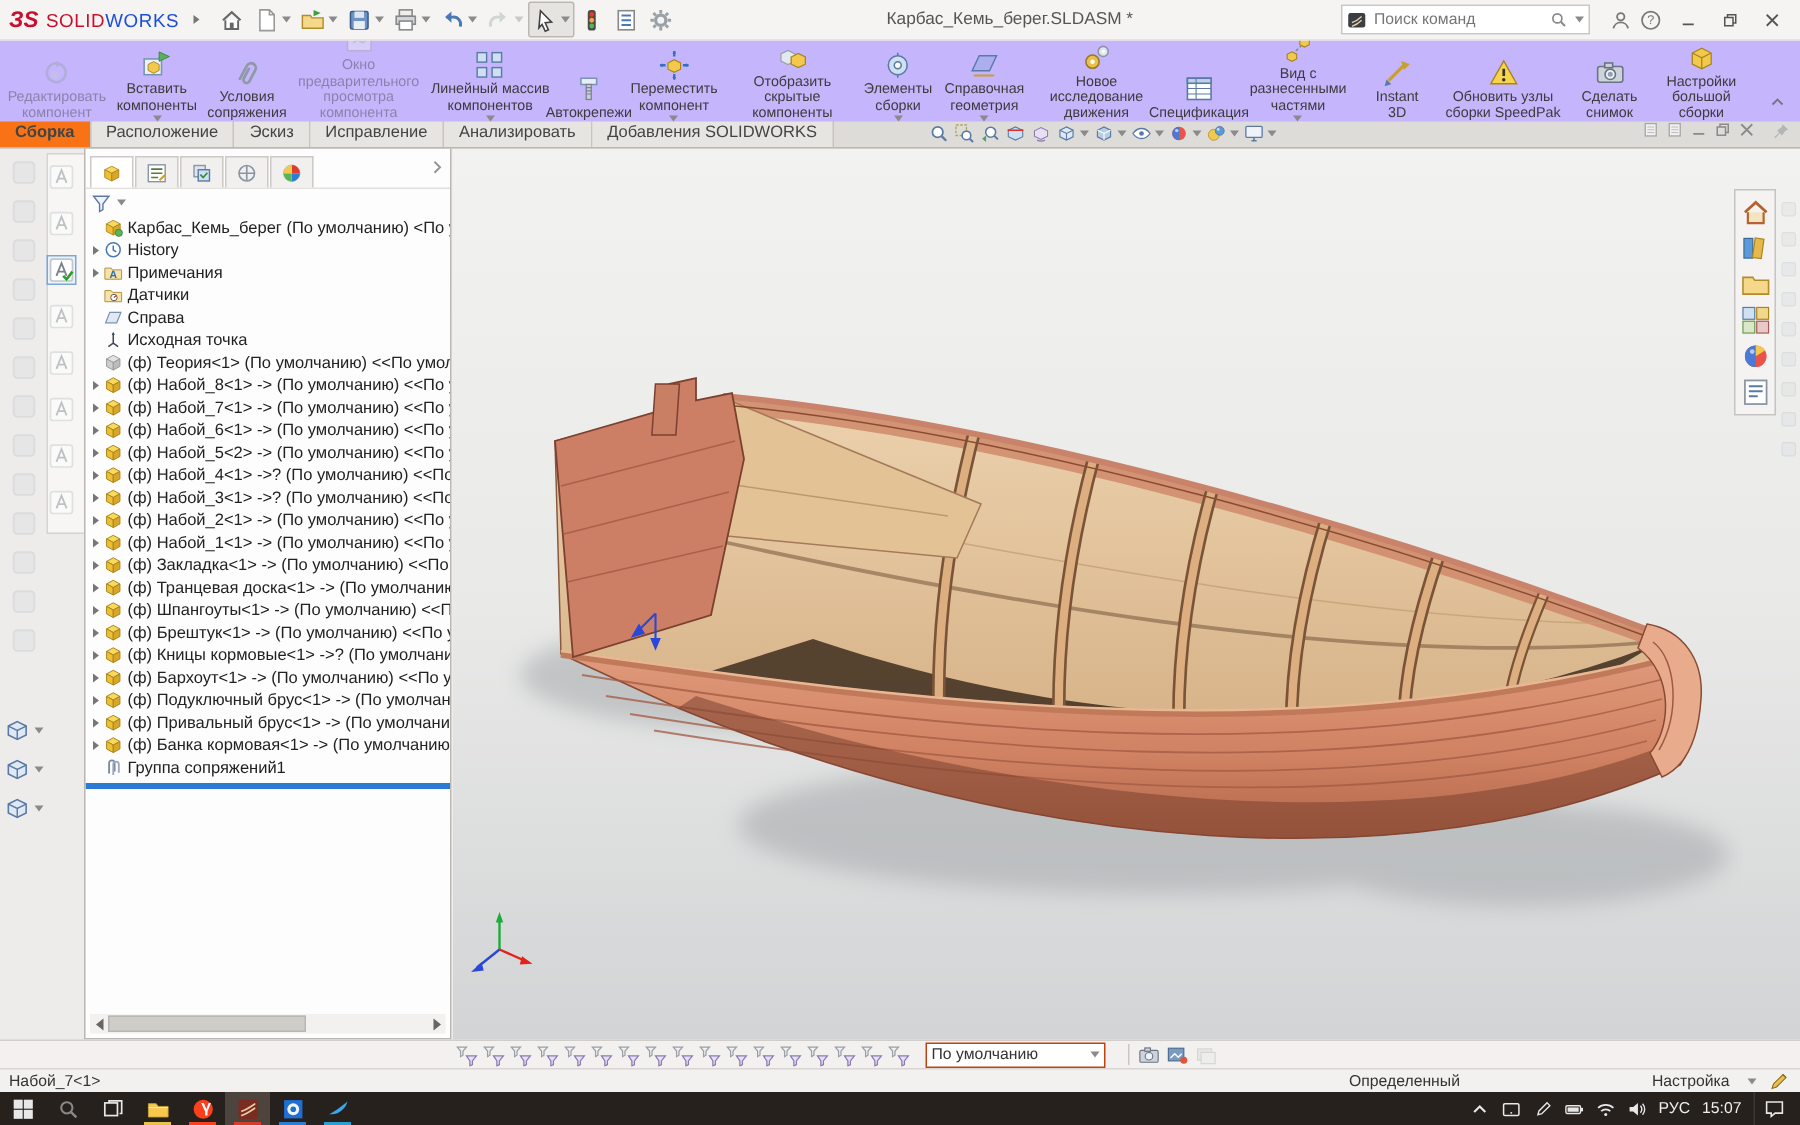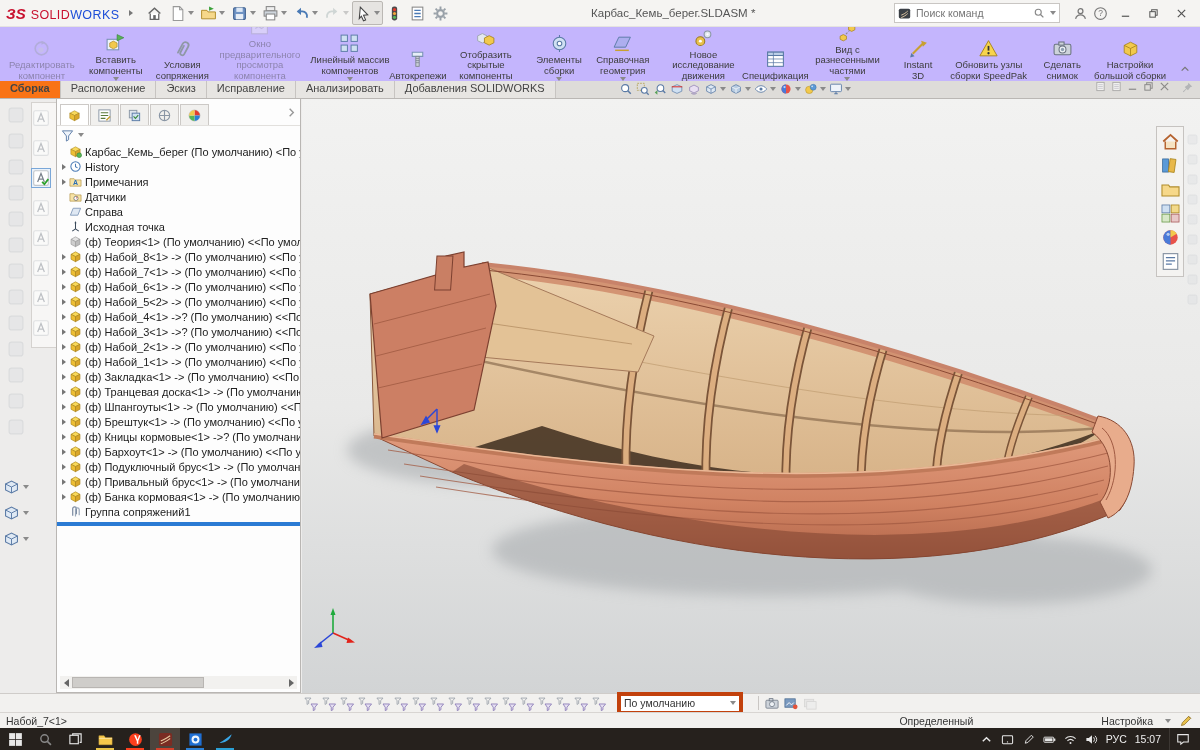--- a/index.html
+++ b/index.html
@@ -86,21 +86,21 @@
   .triad{position:absolute;left:8px;bottom:38px;width:46px;height:50px}
   .taskpane{position:absolute;right:16px;top:28px;width:26px;background:#f4f3f1;border:1px solid #c6c3c0;padding:1px 0}
   .tpic{width:21px;height:21px;margin:3px auto;display:block}
   .farstrip{position:absolute;right:1px;top:28px;width:14px}
   .fsic{width:13px;height:13px;margin:7px auto;opacity:.3;display:block}
   
   .bottombar{position:absolute;top:693px;left:0;right:0;height:19px;background:#f2f1ef;border-top:1px solid #cfccc9;display:flex;align-items:center;padding-left:303px;gap:1px;box-sizing:border-box}
   .fic{width:17px;height:16px;display:flex;align-items:center}
   .fic .ic{width:16px;height:15px}
   .fic.disabled{opacity:.4}
-  .combo{width:112px;height:15px;border:4px solid #c2410c;background:#fff;font-size:10.5px;color:#333;display:flex;align-items:center;padding:0 3px;margin:0 10px 0 8px}
+  .combo{width:112px;height:15px;border:1px solid #c2410c;background:#fff;font-size:10.5px;color:#333;display:flex;align-items:center;padding:0 3px;margin:0 10px 0 8px}
   .combo .cv{flex:1;overflow:hidden;white-space:nowrap}
   .bsep{width:1px;height:14px;background:#c9c6c3;margin:0 4px}
   
   .statusbar{position:absolute;top:712px;left:0;right:0;height:16px;background:#f2f1ef;border-top:1px solid #d8d5d2;font-size:10.5px;color:#333;display:flex;align-items:center;padding:0 6px;box-sizing:border-box}
   .sb-state{margin-left:auto;margin-right:128px}
   .sb-mode{margin-right:10px}
   .sb-pencil{width:15px;height:13px}
   
   .taskbar{position:absolute;top:728px;left:0;right:0;height:22px;background:#26211d;display:flex;align-items:center;color:#e8e8e8;z-index:40}
   .tapp{width:30px;height:22px;display:flex;align-items:center;justify-content:center;position:relative;flex:none}
@@ -343,20 +343,31 @@
       </div>
       <div class="rbtn">
         <span class="ic ric">
           <svg viewBox="0 0 20 20">
             <path d="M5 3h10v4H5z" fill="#e6eef7" stroke="#7a93b5"></path>
             <rect x="8.4" y="7" width="3.2" height="9.5" fill="#c9cfd8" stroke="#7a828c" stroke-width=".8"></rect>
             <path d="M8.4 9h3.2M8.4 11h3.2M8.4 13h3.2" stroke="#7a828c" stroke-width=".7"></path>
           </svg>
         </span>
         <div>Автокрепежи</div>
+      </div>
+      <div class="rbtn">
+        <span class="ic ric">
+          <svg viewBox="0 0 20 20">
+            <path d="M6 8.5 10 6.5l4 2v4l-4 2-4-2z" fill="#f2c94c" stroke="#a8841c" stroke-width=".7"></path>
+            <path d="M10 1v3.5M10 15.5V19M1 10h3.5M15.5 10H19" stroke="#3a6ec0" stroke-width="1.5"></path>
+            <path d="M8.8 2.6 10 .6l1.2 2zM8.8 17.4 10 19.4l1.2-2zM2.6 8.8.6 10l2 1.2zM17.4 8.8l2 1.2-2 1.2z" fill="#3a6ec0"></path>
+          </svg>
+        </span>
+        <div>Переместить компонент</div>
+        <span class="caret"></span>
       </div>
       <div class="rbtn">
         <span class="ic ric">
           <svg viewBox="0 0 20 20">
             <path d="M2.5 7.5 7 5.3l4.5 2.2v4.6L7 14.3l-4.5-2.2z" fill="#e4e9ef" stroke="#98a2ad" stroke-width=".8"></path>
             <path d="M9 9.5 13.5 7.3 18 9.5v4.6l-4.5 2.2L9 14.1z" fill="#f2c94c" stroke="#a8841c" stroke-width=".8"></path>
           </svg>
         </span>
         <div>Отобразить скрытые компоненты</div>
       </div>

